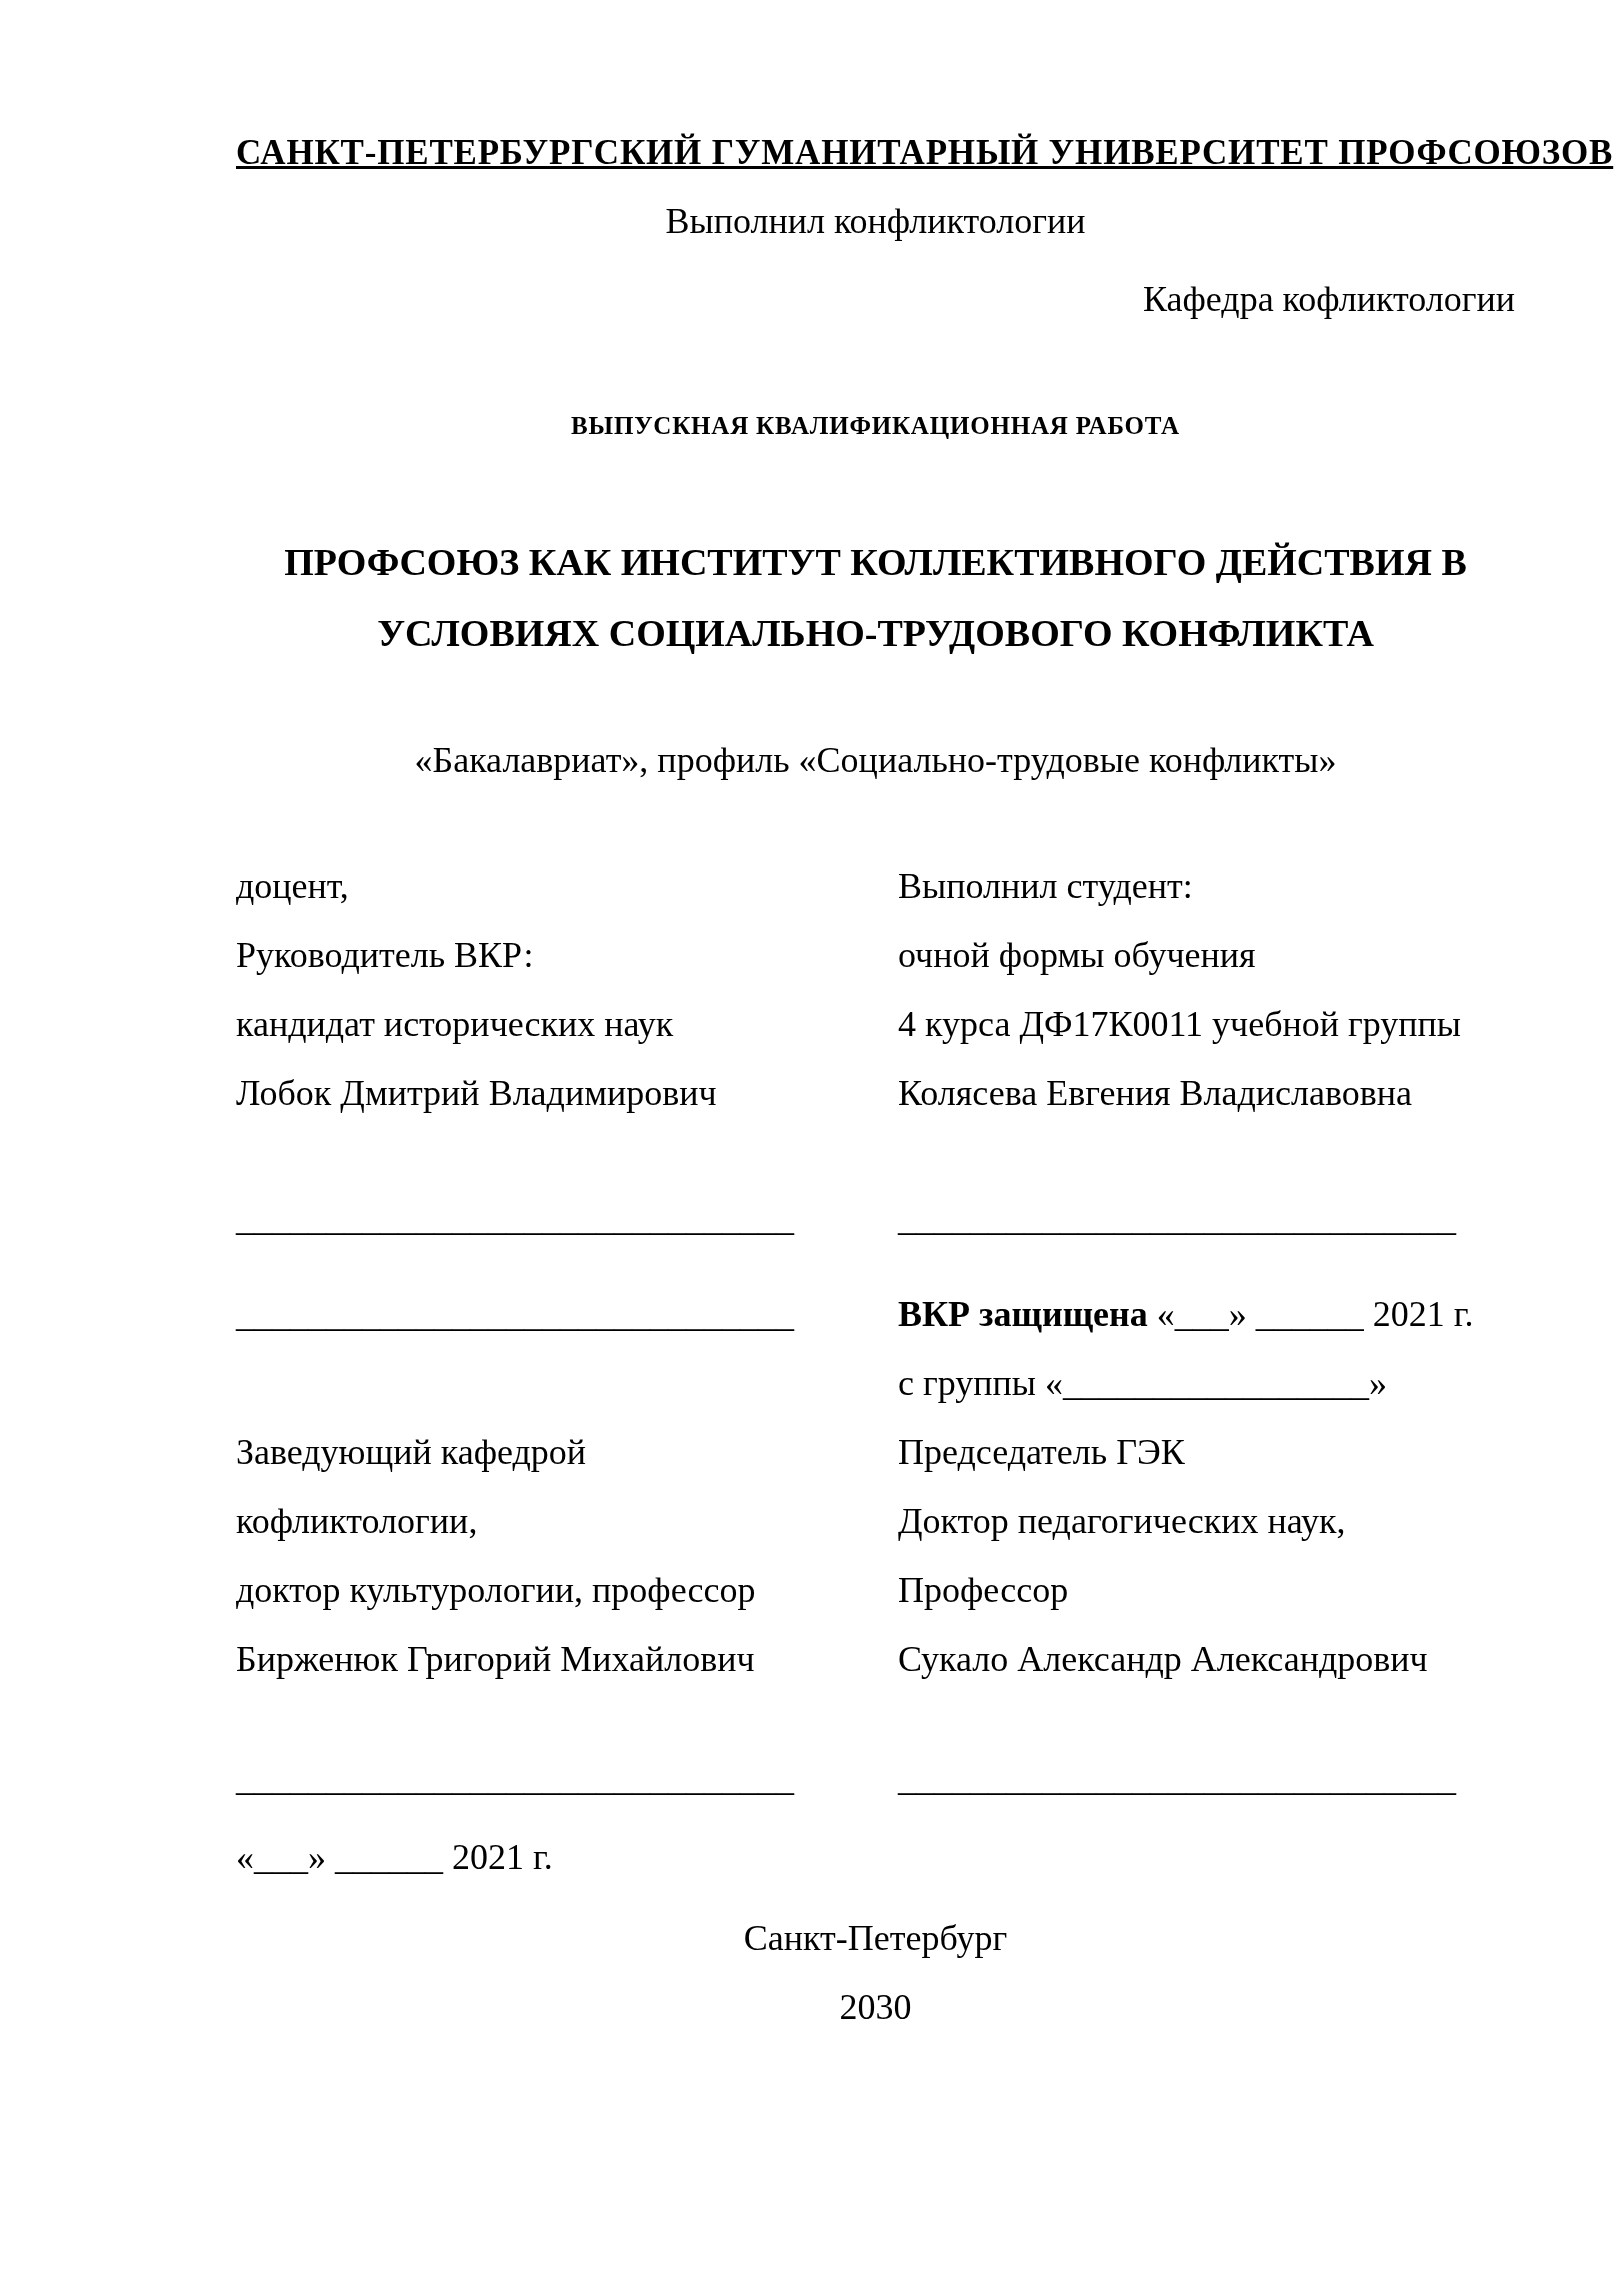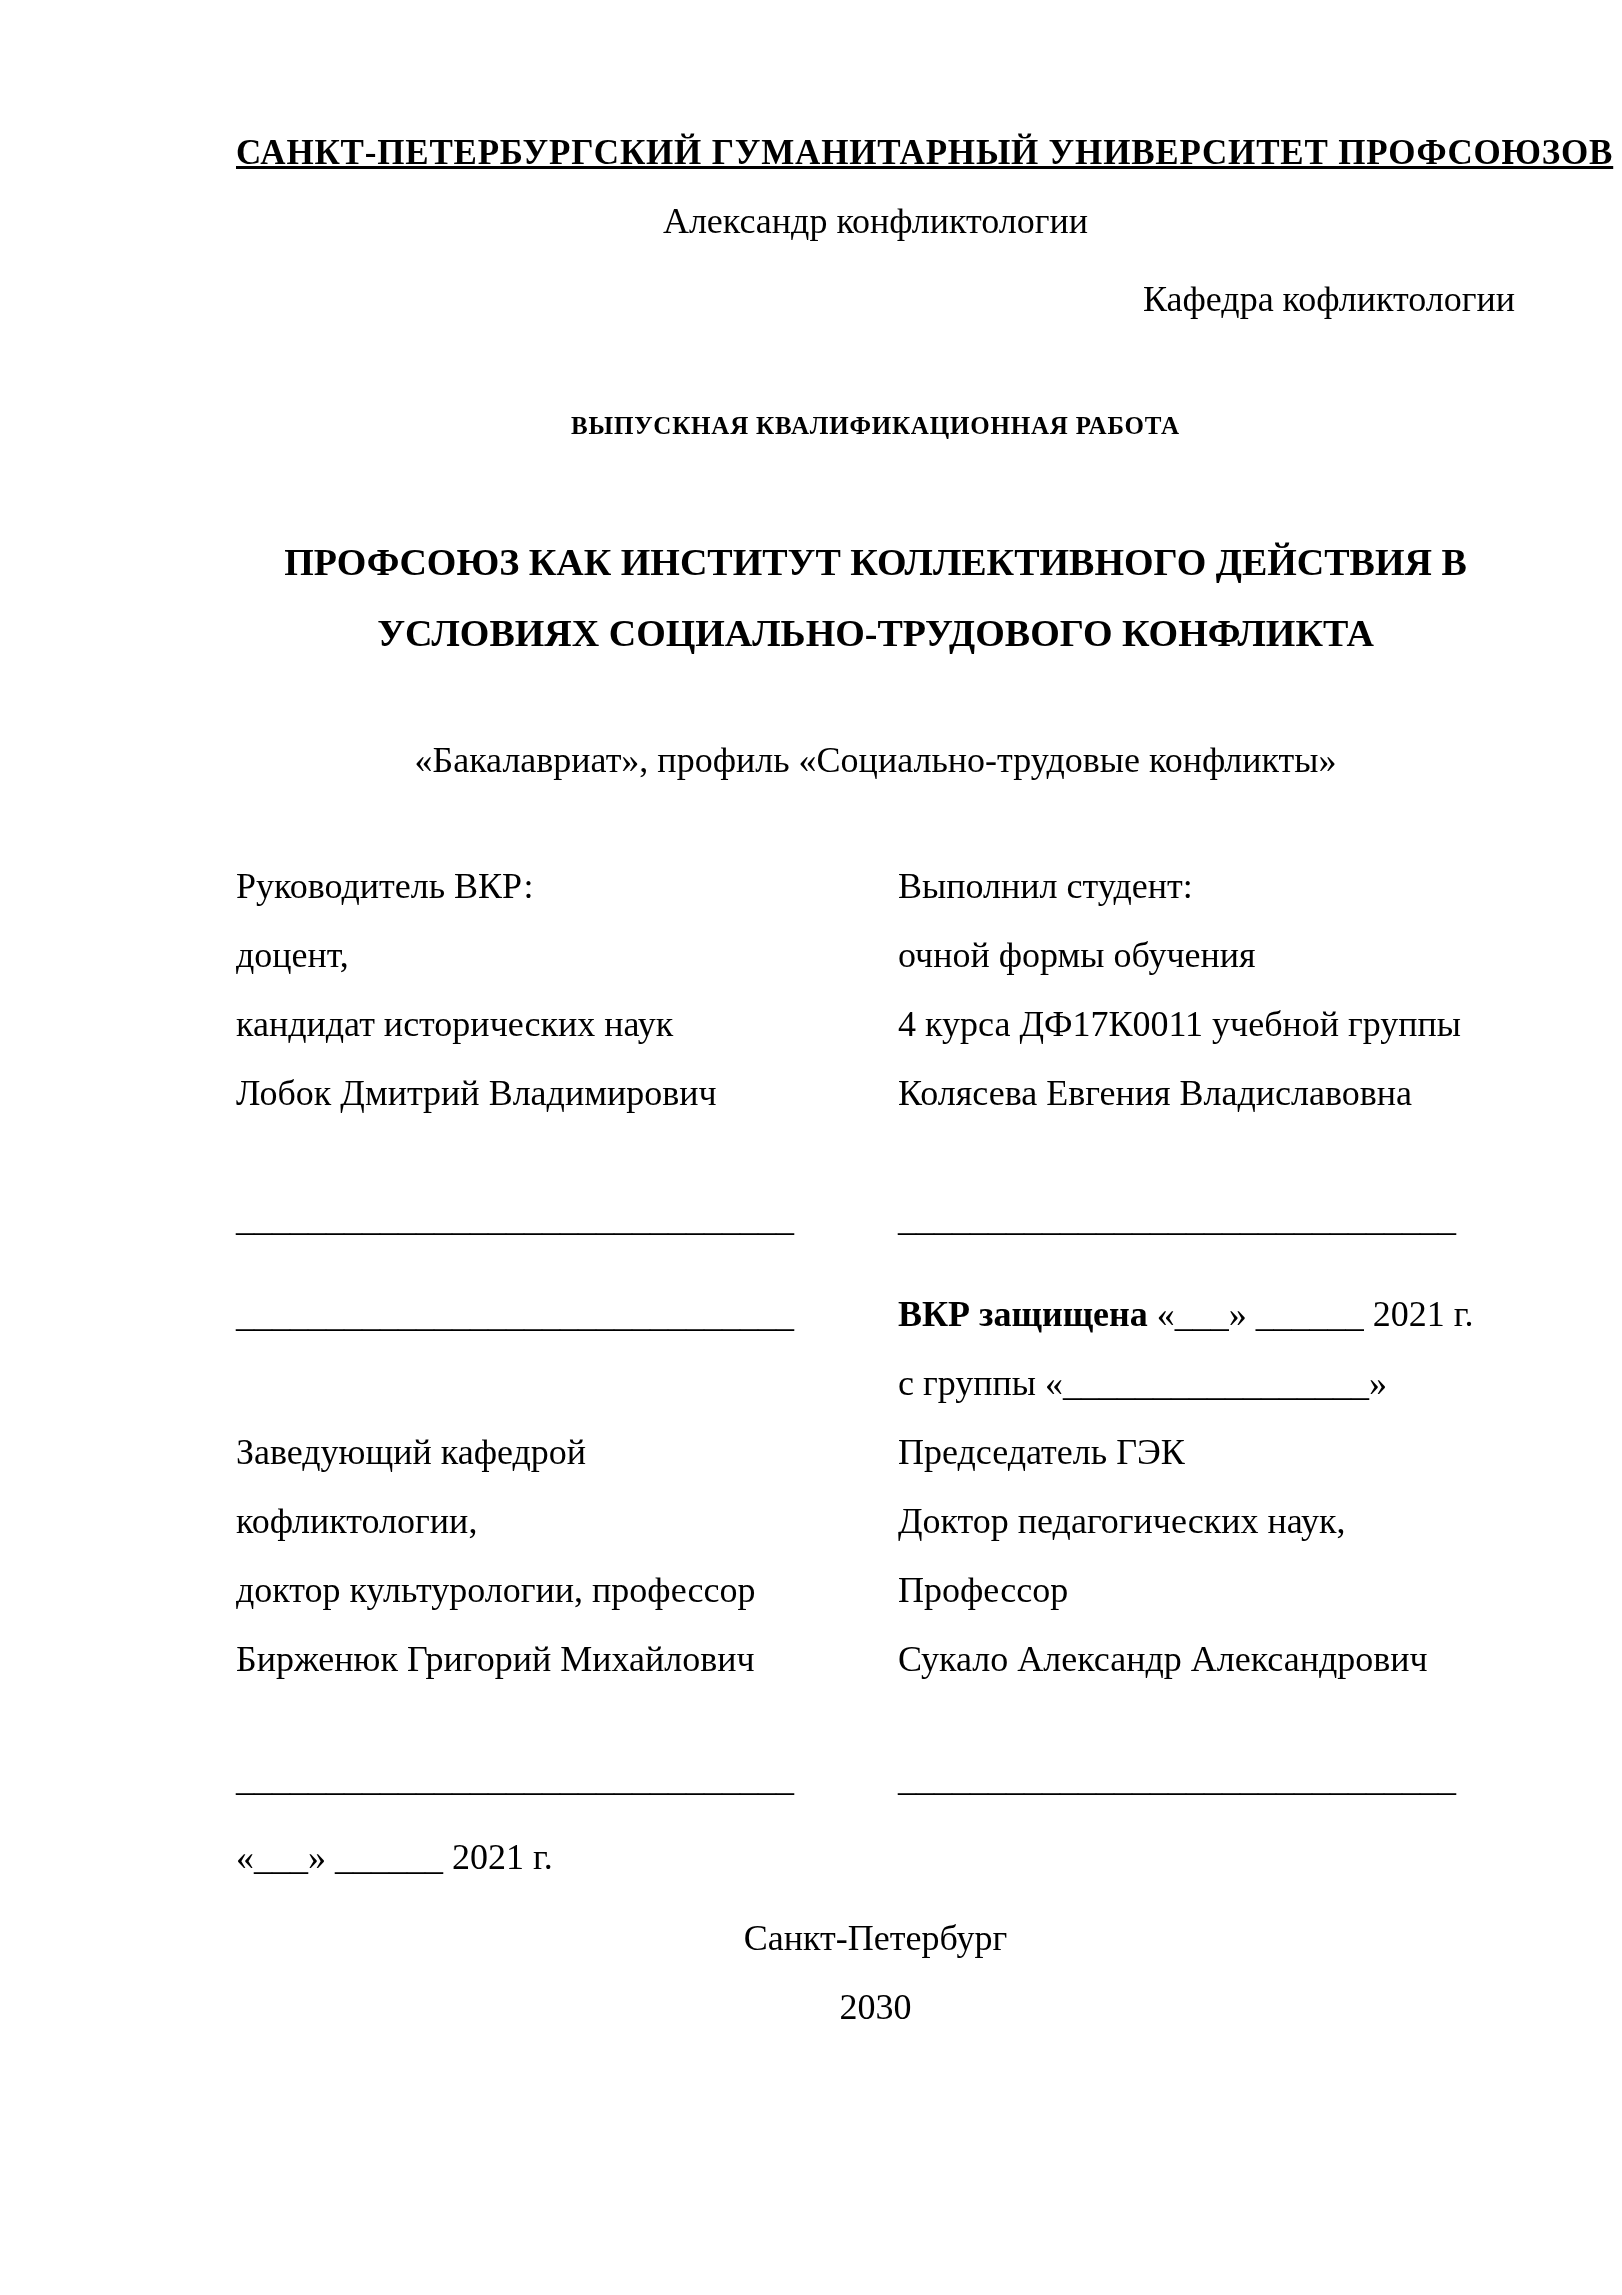--- a/index.html
+++ b/index.html
@@ -74,39 +74,39 @@
   .block-date     { margin-top: 9.4px; }
   .block-city     { margin-top: 12.6px; }
 </style>
 </head>
 <body>
 
 <div class="page">
 
   <div class="university">САНКТ-ПЕТЕРБУРГСКИЙ ГУМАНИТАРНЫЙ УНИВЕРСИТЕТ ПРОФСОЮЗОВ</div>
 
-  <div class="line center faculty">Александр конфликтологии</div>
+  <div class="line center faculty">Выполнил конфликтологии</div>
 
   <div class="line right department">Кафедра кофликтологии</div>
 
   <div class="work-type">ВЫПУСКНАЯ КВАЛИФИКАЦИОННАЯ РАБОТА</div>
 
   <div class="main-title">
     <div>ПРОФСОЮЗ КАК ИНСТИТУТ КОЛЛЕКТИВНОГО ДЕЙСТВИЯ В</div>
     <div>УСЛОВИЯХ СОЦИАЛЬНО-ТРУДОВОГО КОНФЛИКТА</div>
   </div>
 
   <div class="program">
     <div class="line center">«Бакалавриат», профиль «Социально-трудовые конфликты»</div>
   </div>
 
   <div class="cols block-people">
     <div class="col-l">
+      <div class="line">доцент,</div>
       <div class="line">Руководитель ВКР:</div>
-      <div class="line">доцент,</div>
       <div class="line">кандидат исторических наук</div>
       <div class="line">Лобок Дмитрий Владимирович</div>
     </div>
     <div class="col-r">
       <div class="line">Выполнил студент:</div>
       <div class="line">очной формы обучения</div>
       <div class="line">4 курса ДФ17К0011 учебной группы</div>
       <div class="line">Колясева Евгения Владиславовна</div>
     </div>
   </div>

